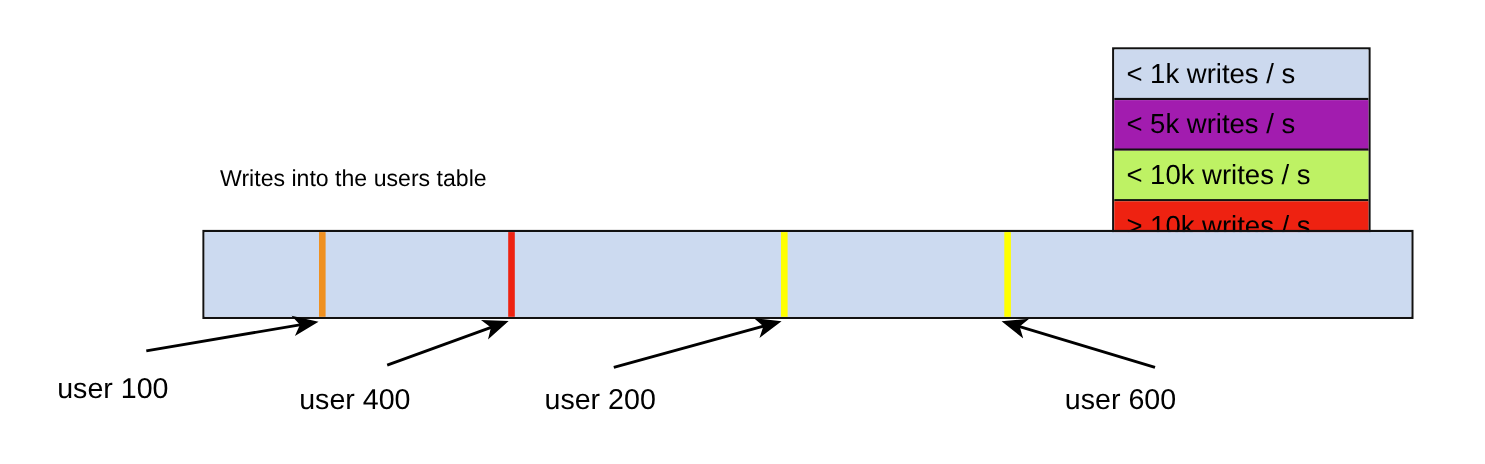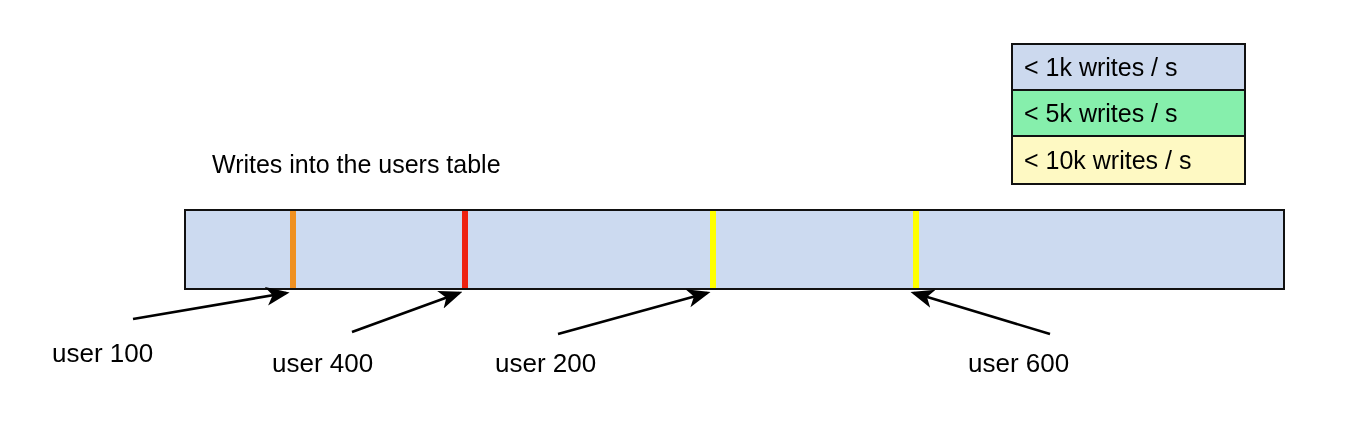--- a/index.html
+++ b/index.html
@@ -39,24 +39,23 @@
   }
   .legend-row:last-child {
     border-bottom: none;
   }
 
   
   #chart-title {
     position: absolute;
     left: 200px;
     top: 152px;
-    font-size: 25px;
+    font-size: 21px;
     line-height: 1;
     white-space: nowrap;
-    margin-left: 12px;
   }
 
   
   #bar {
     position: absolute;
     left: 184px;
     top: 209px;
     width: 1101px;
     height: 81px;
     box-sizing: border-box;
@@ -91,25 +90,28 @@
     white-space: nowrap;
   }
 </style>
 </head>
 <body>
 
 <div id="legend">
   <div class="legend-row" style="background:#ccd9ee;">
     <span>&lt; 1k writes / s</span>
   </div>
-  <div class="legend-row" style="background:#86efac;">
+  <div class="legend-row" style="background:#a21caf;">
     <span>&lt; 5k writes / s</span>
   </div>
-  <div class="legend-row" style="background:#fef9c3;">
+  <div class="legend-row" style="background:#bef264;">
     <span>&lt; 10k writes / s</span>
+  </div>
+  <div class="legend-row" style="background:#ee2211;">
+    <span>&gt; 10k writes / s</span>
   </div>
 </div>
 
 <div id="chart-title">Writes into the users table</div>
 
 <div id="bar">
   <div class="bar-body" style="background:#ccdaf0;"></div>
   <div class="stripe" style="left:104px; background:#ef9020;"></div>
   <div class="stripe" style="left:276px; background:#ee2211;"></div>
   <div class="stripe" style="left:524px; background:#ffff00;"></div>

